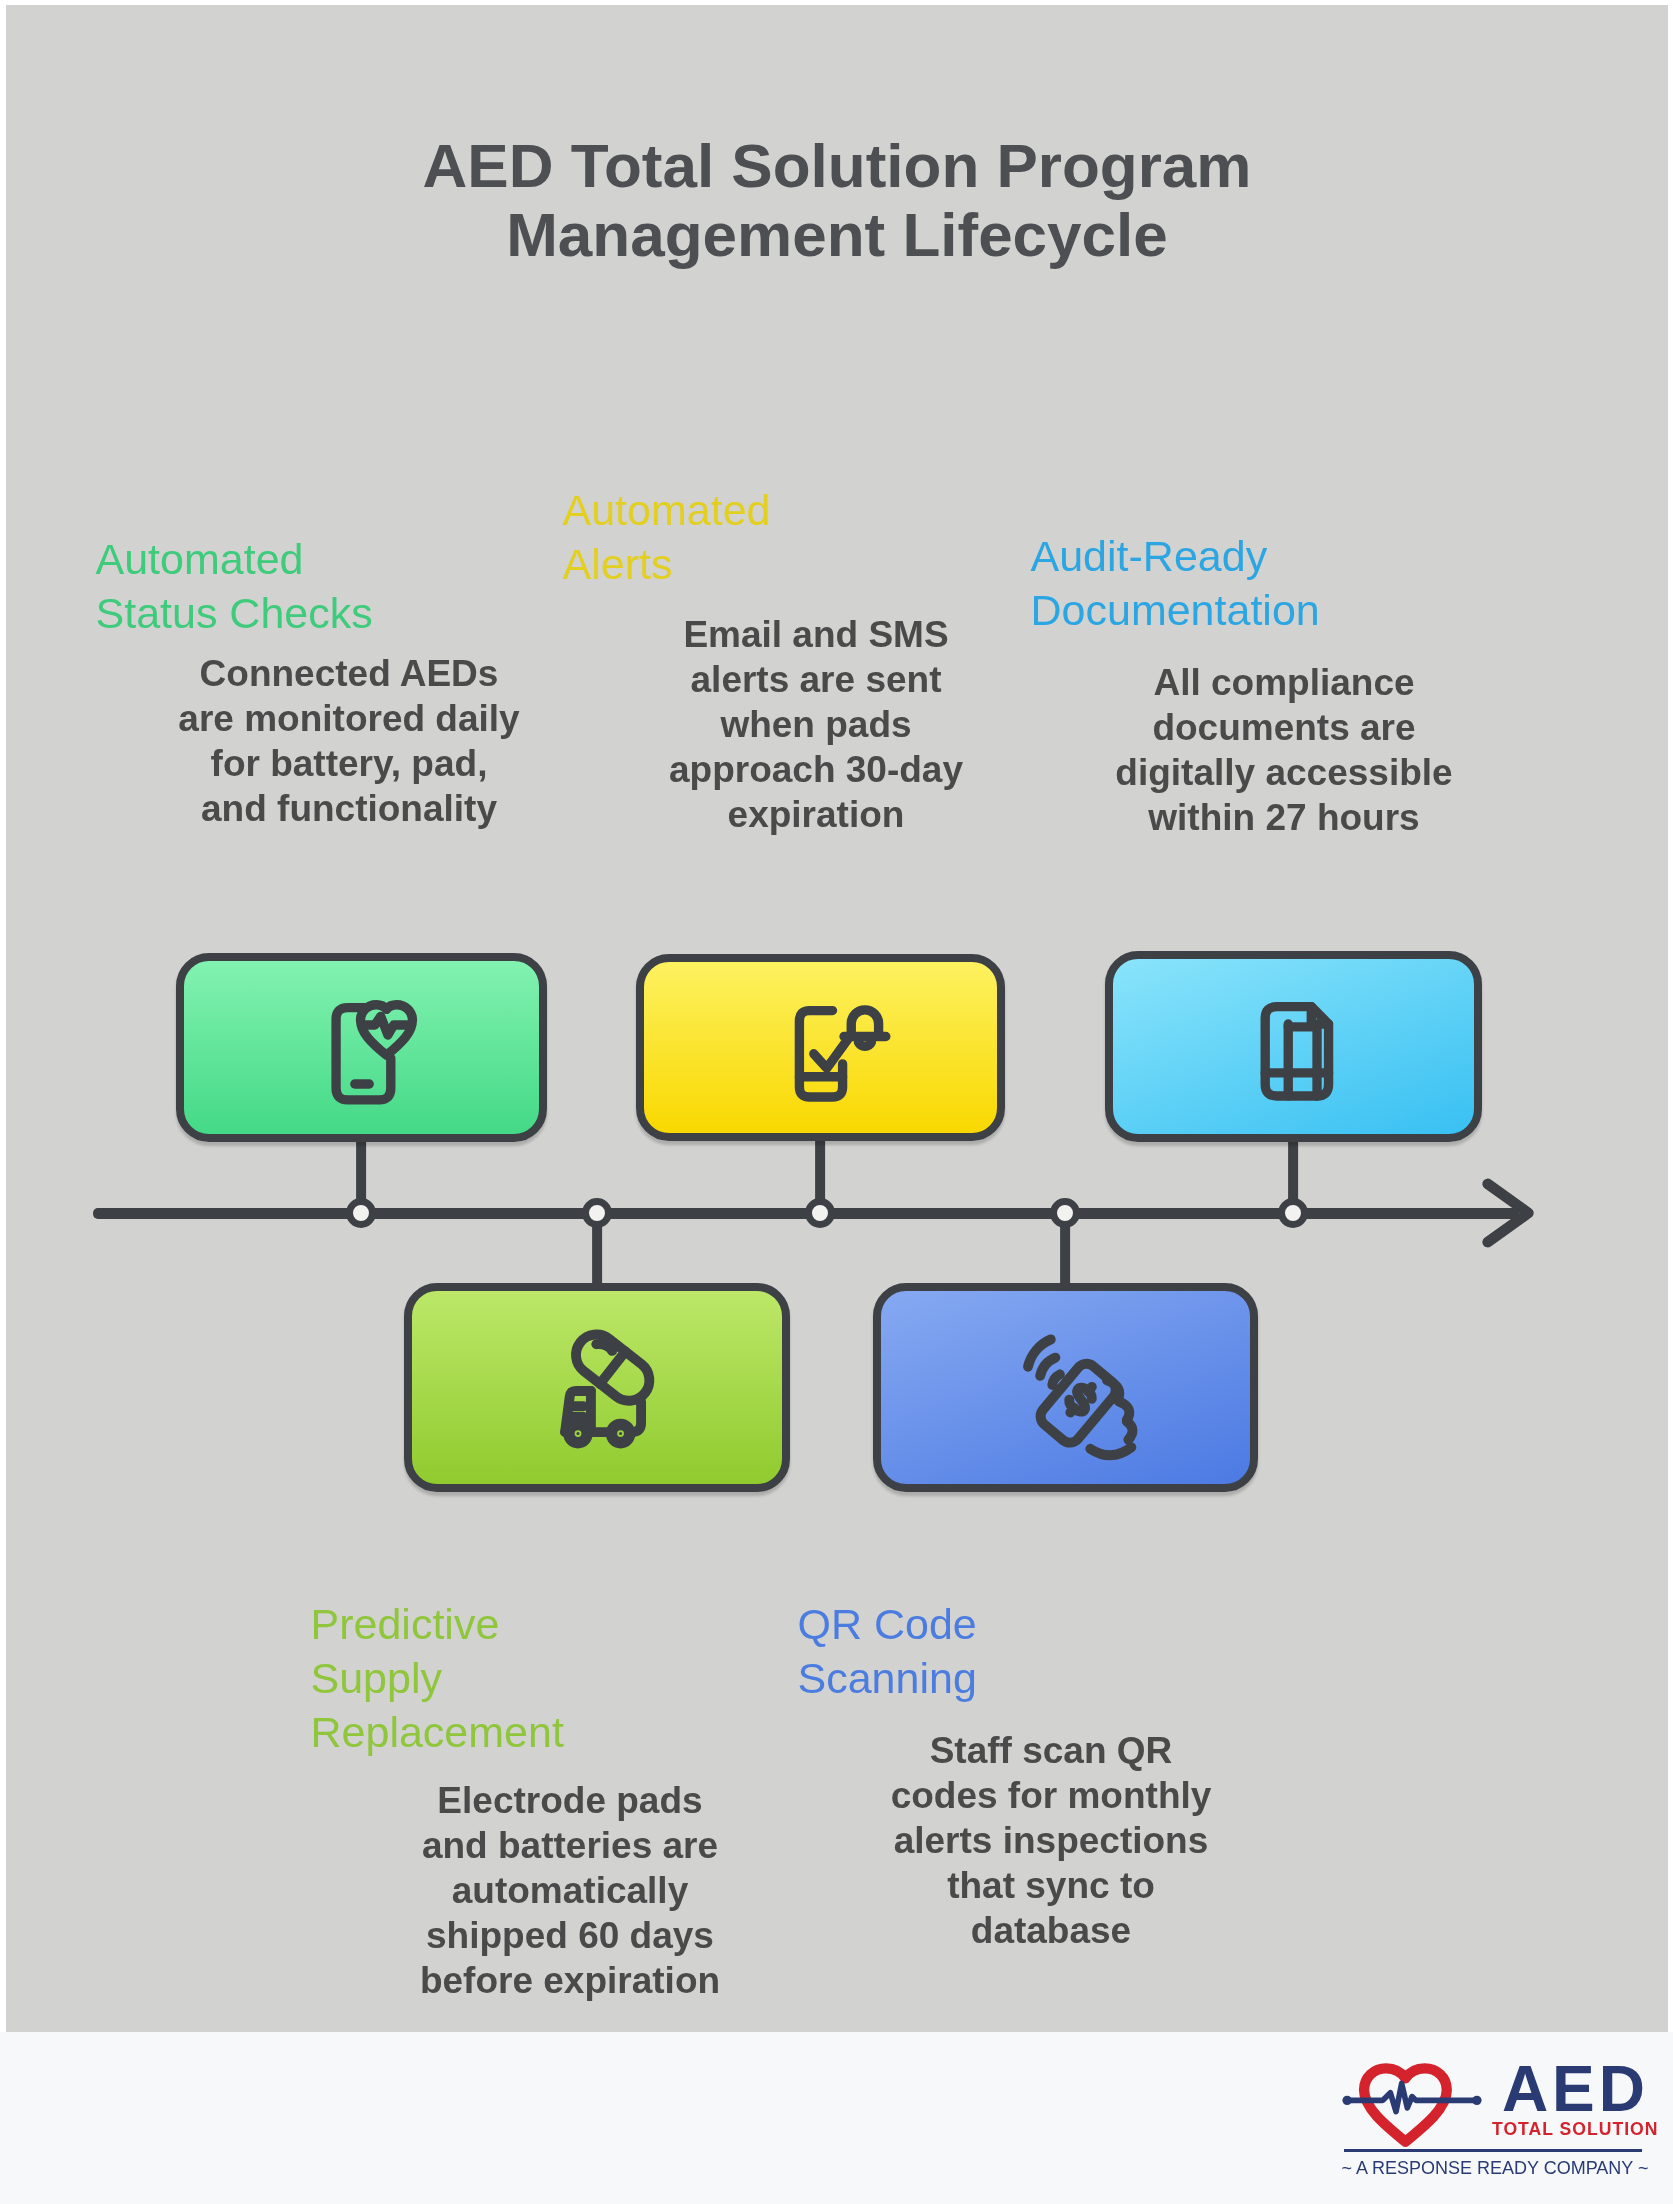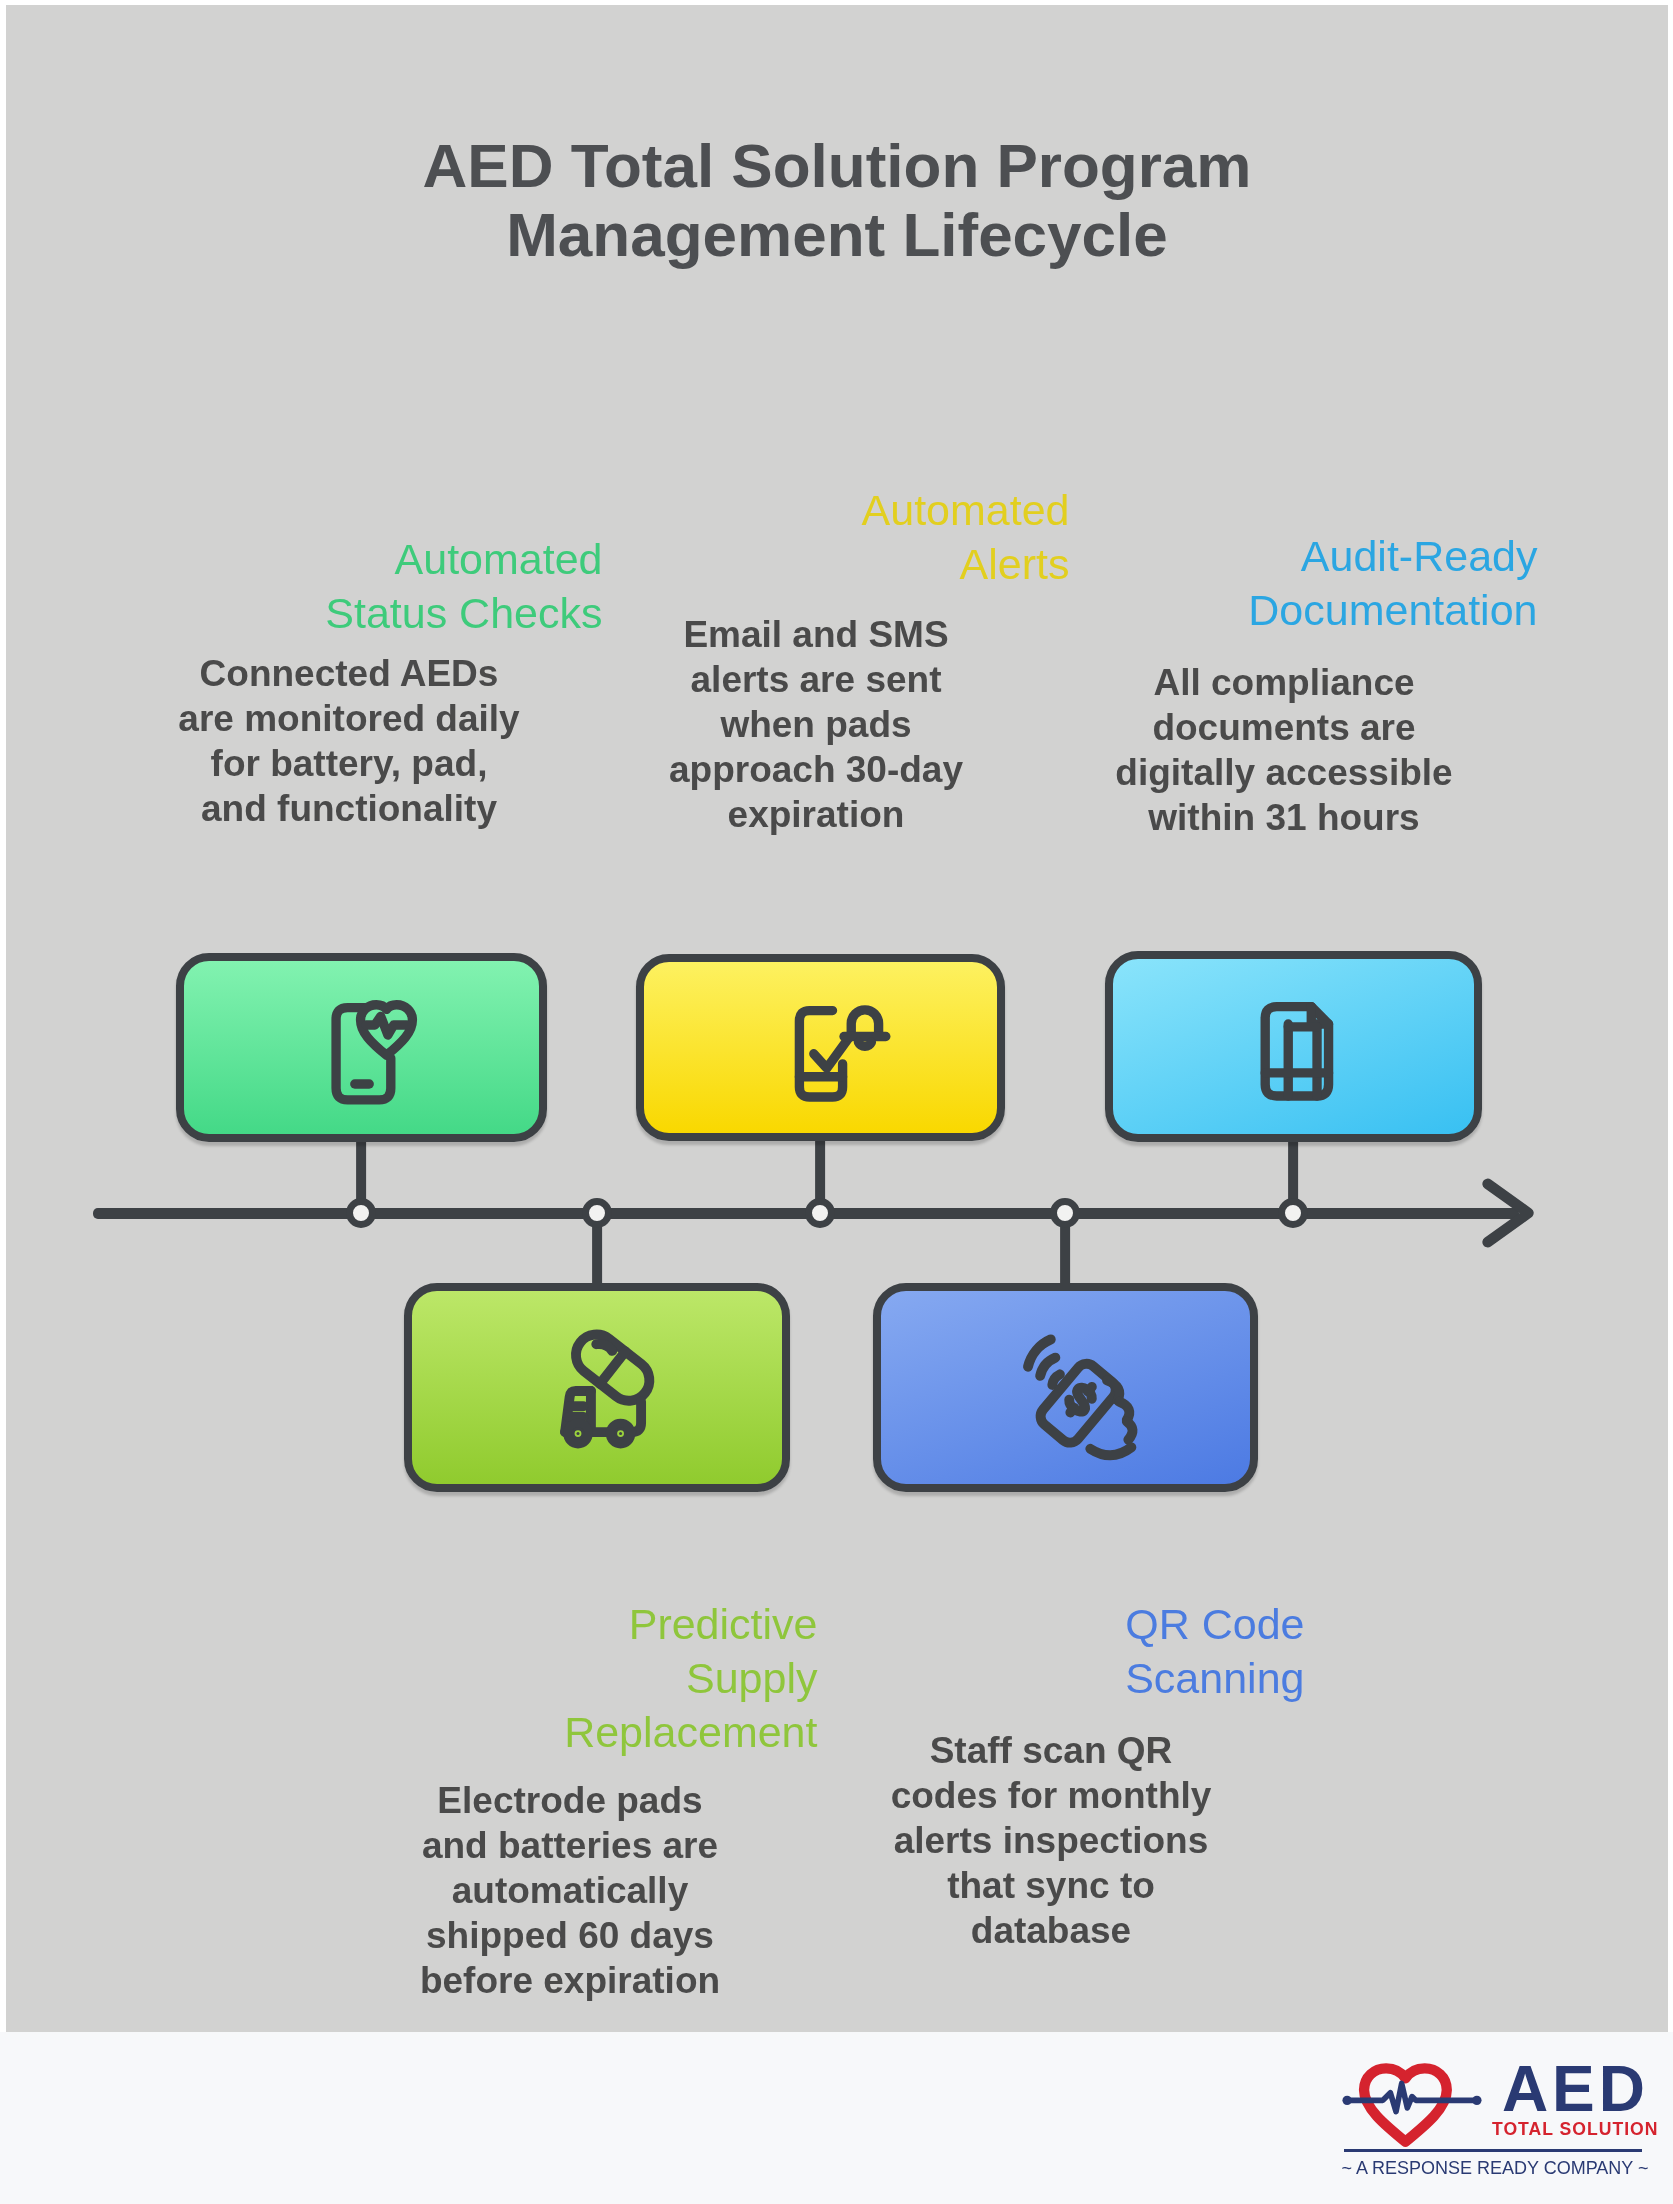--- a/index.html
+++ b/index.html
@@ -4,21 +4,21 @@
 <style>
   html,body{margin:0;padding:0;background:#ffffff;}
   .page{position:relative;width:1674px;height:2204px;background:#ffffff;overflow:hidden;
         font-family:"Liberation Sans", sans-serif;}
   .canvas{position:absolute;left:5.9px;top:4.9px;width:1662px;height:2028px;background:#d2d2d1;}
   .footer{position:absolute;left:0;top:2032px;width:1674px;height:172px;background:#f7f8fa;}
 
   .title{position:absolute;left:0;top:131px;width:100%;text-align:center;
          font-size:62px;line-height:1.12;font-weight:bold;color:#4d4f52;white-space:pre-line;}
 
-  .caption-heading{position:absolute;transform:translateX(-50%);width:507px;text-align:right;
+  .caption-heading{position:absolute;transform:translateX(-50%);width:507px;text-align:left;
          font-size:43px;line-height:54px;white-space:pre-line;}
   .caption-body{position:absolute;transform:translateX(-50%);width:507px;text-align:center;
          font-size:37px;line-height:45px;color:#4a4a4a;white-space:pre-line;font-weight:bold;}
   .hc-green{color:#3ecb7b;}
   .hc-yellow{color:#e2cf1f;}
   .hc-blue{color:#2ba6e2;}
   .hc-lime{color:#8fc63c;}
   .hc-peri{color:#4b7ce0;}
 
   .box{position:absolute;box-sizing:border-box;border:8.8px solid #3d4145;border-radius:33px;
@@ -70,21 +70,21 @@
 alerts are sent
 when pads
 approach 30-day
 expiration</div>
 
   <div class="caption-heading hc-blue" style="left:1284px;top:529px;">Audit-Ready
 Documentation</div>
   <div class="caption-body" style="left:1284px;top:660px;">All compliance
 documents are
 digitally accessible
-within 31 hours</div>
+within 27 hours</div>
 
   <div class="connector" style="left:361px;top:1139px;height:74px;"></div>
   <div class="connector" style="left:820px;top:1139px;height:74px;"></div>
   <div class="connector" style="left:1293px;top:1139px;height:74px;"></div>
   <div class="connector" style="left:597px;top:1213px;height:74px;"></div>
   <div class="connector" style="left:1065px;top:1213px;height:74px;"></div>
 
   <div class="tl-line"></div>
   <svg class="tl-arrow" width="62" height="74" viewBox="0 0 64 76">
     <polyline points="10,8 52,38 10,68" fill="none" stroke="#3d4145" stroke-width="11" stroke-linecap="round" stroke-linejoin="round"></polyline>

